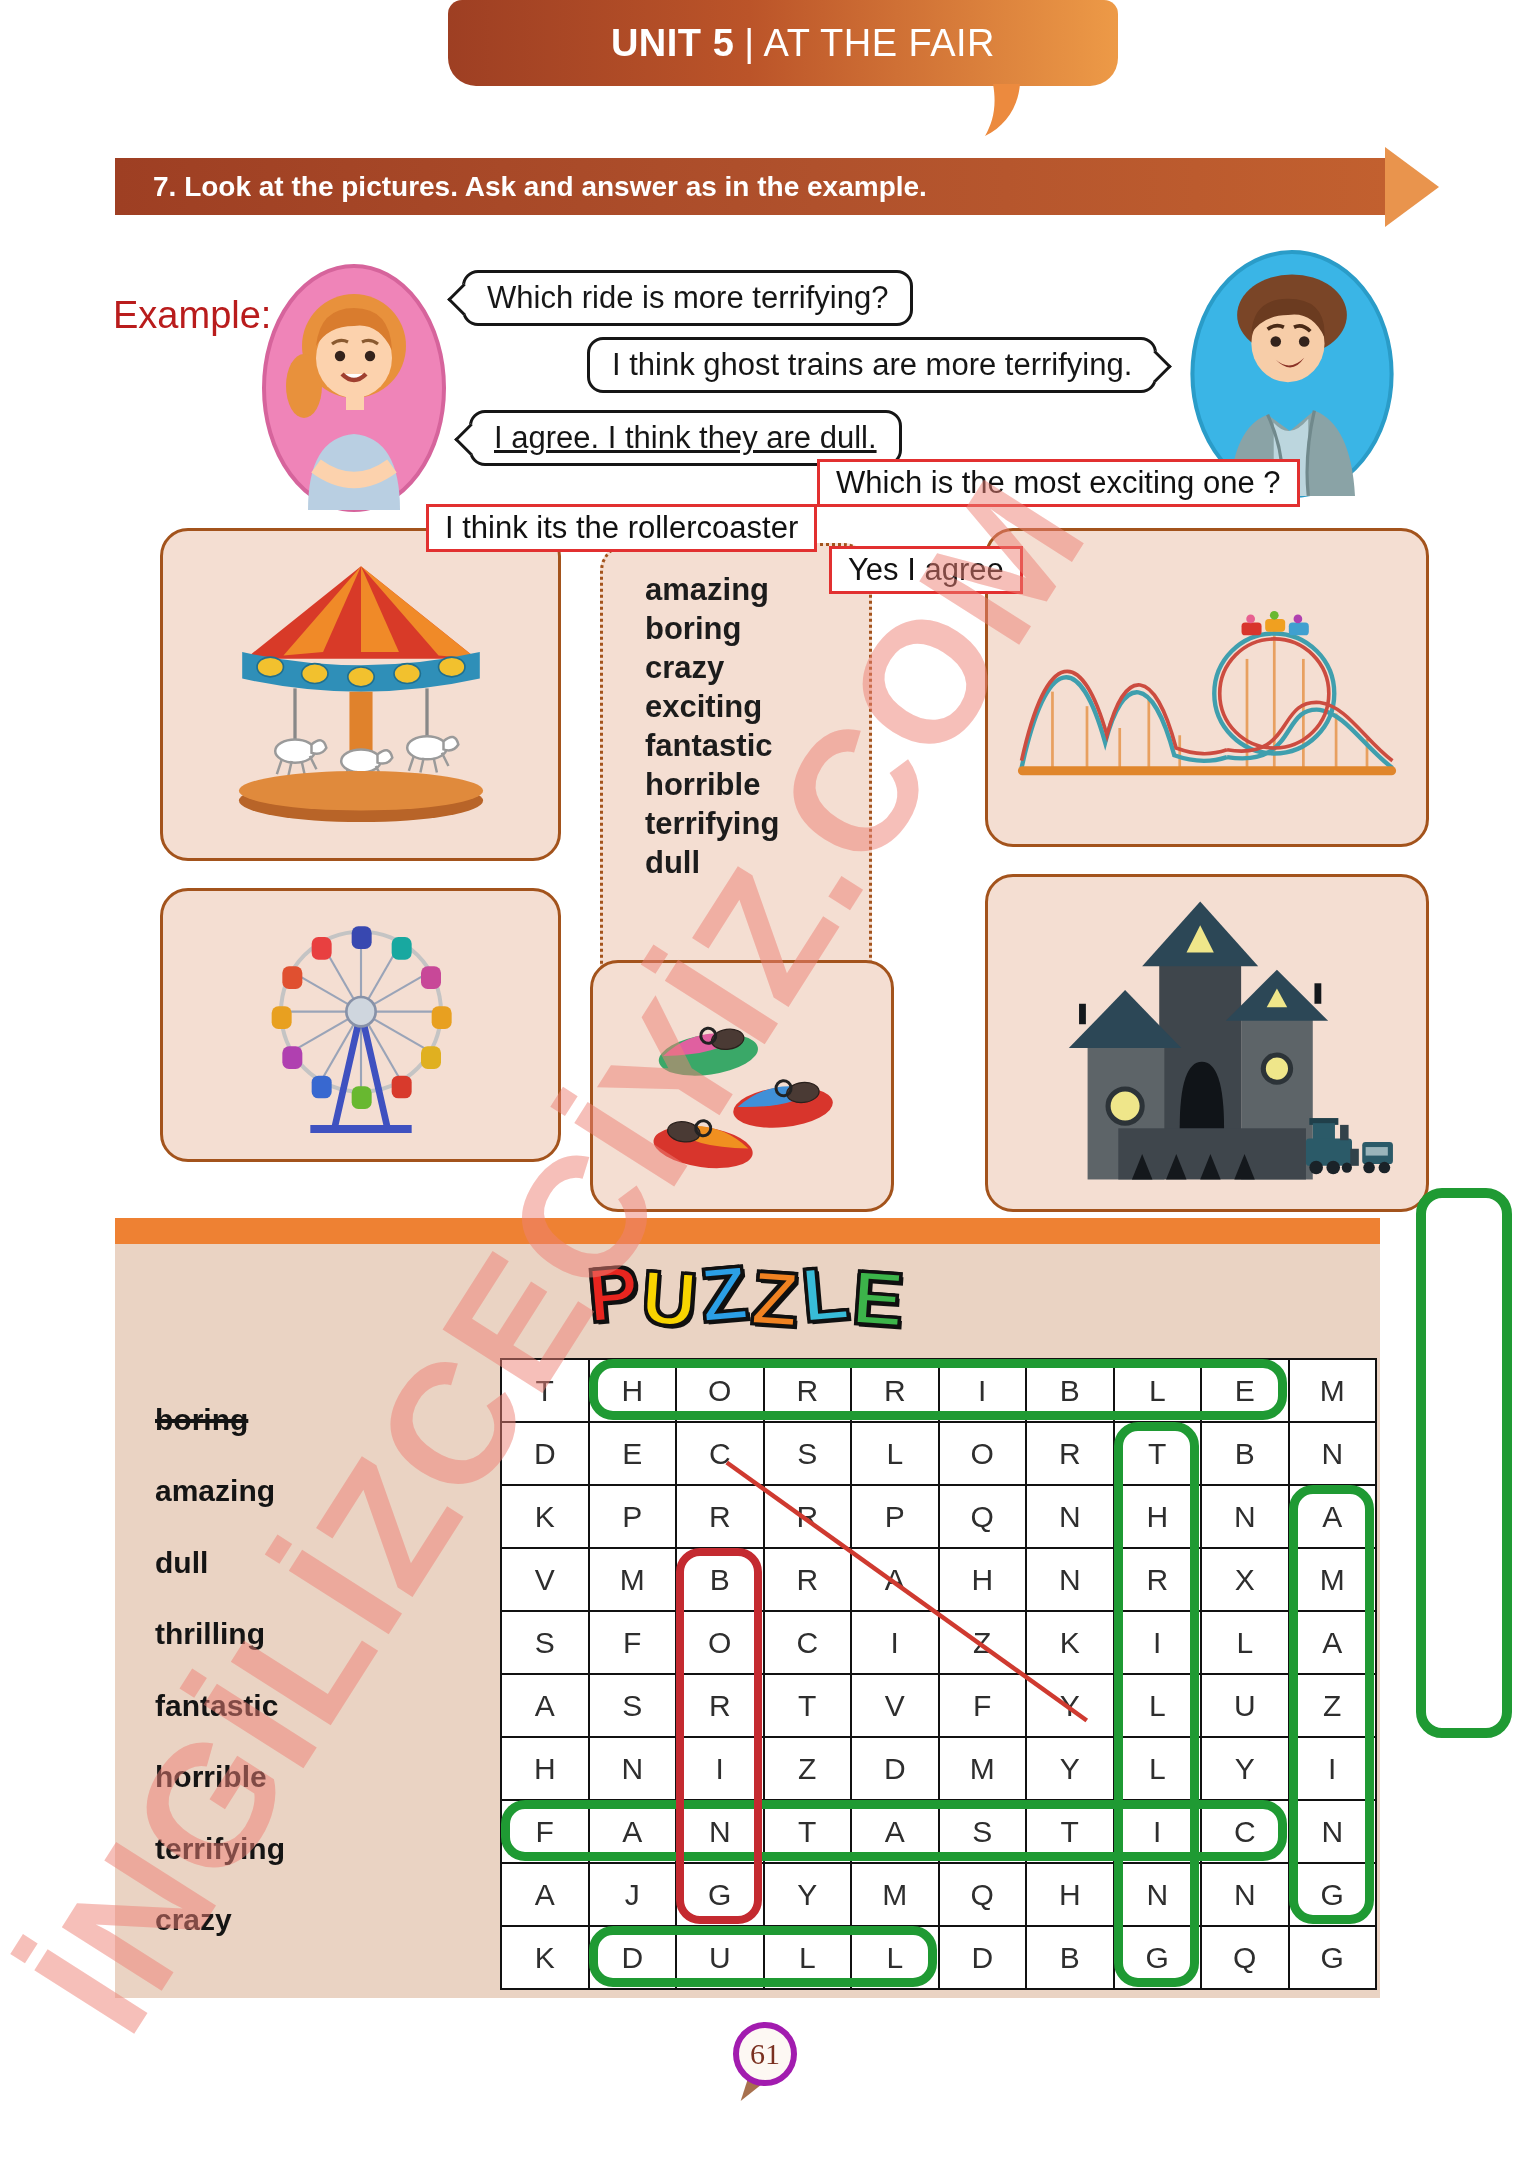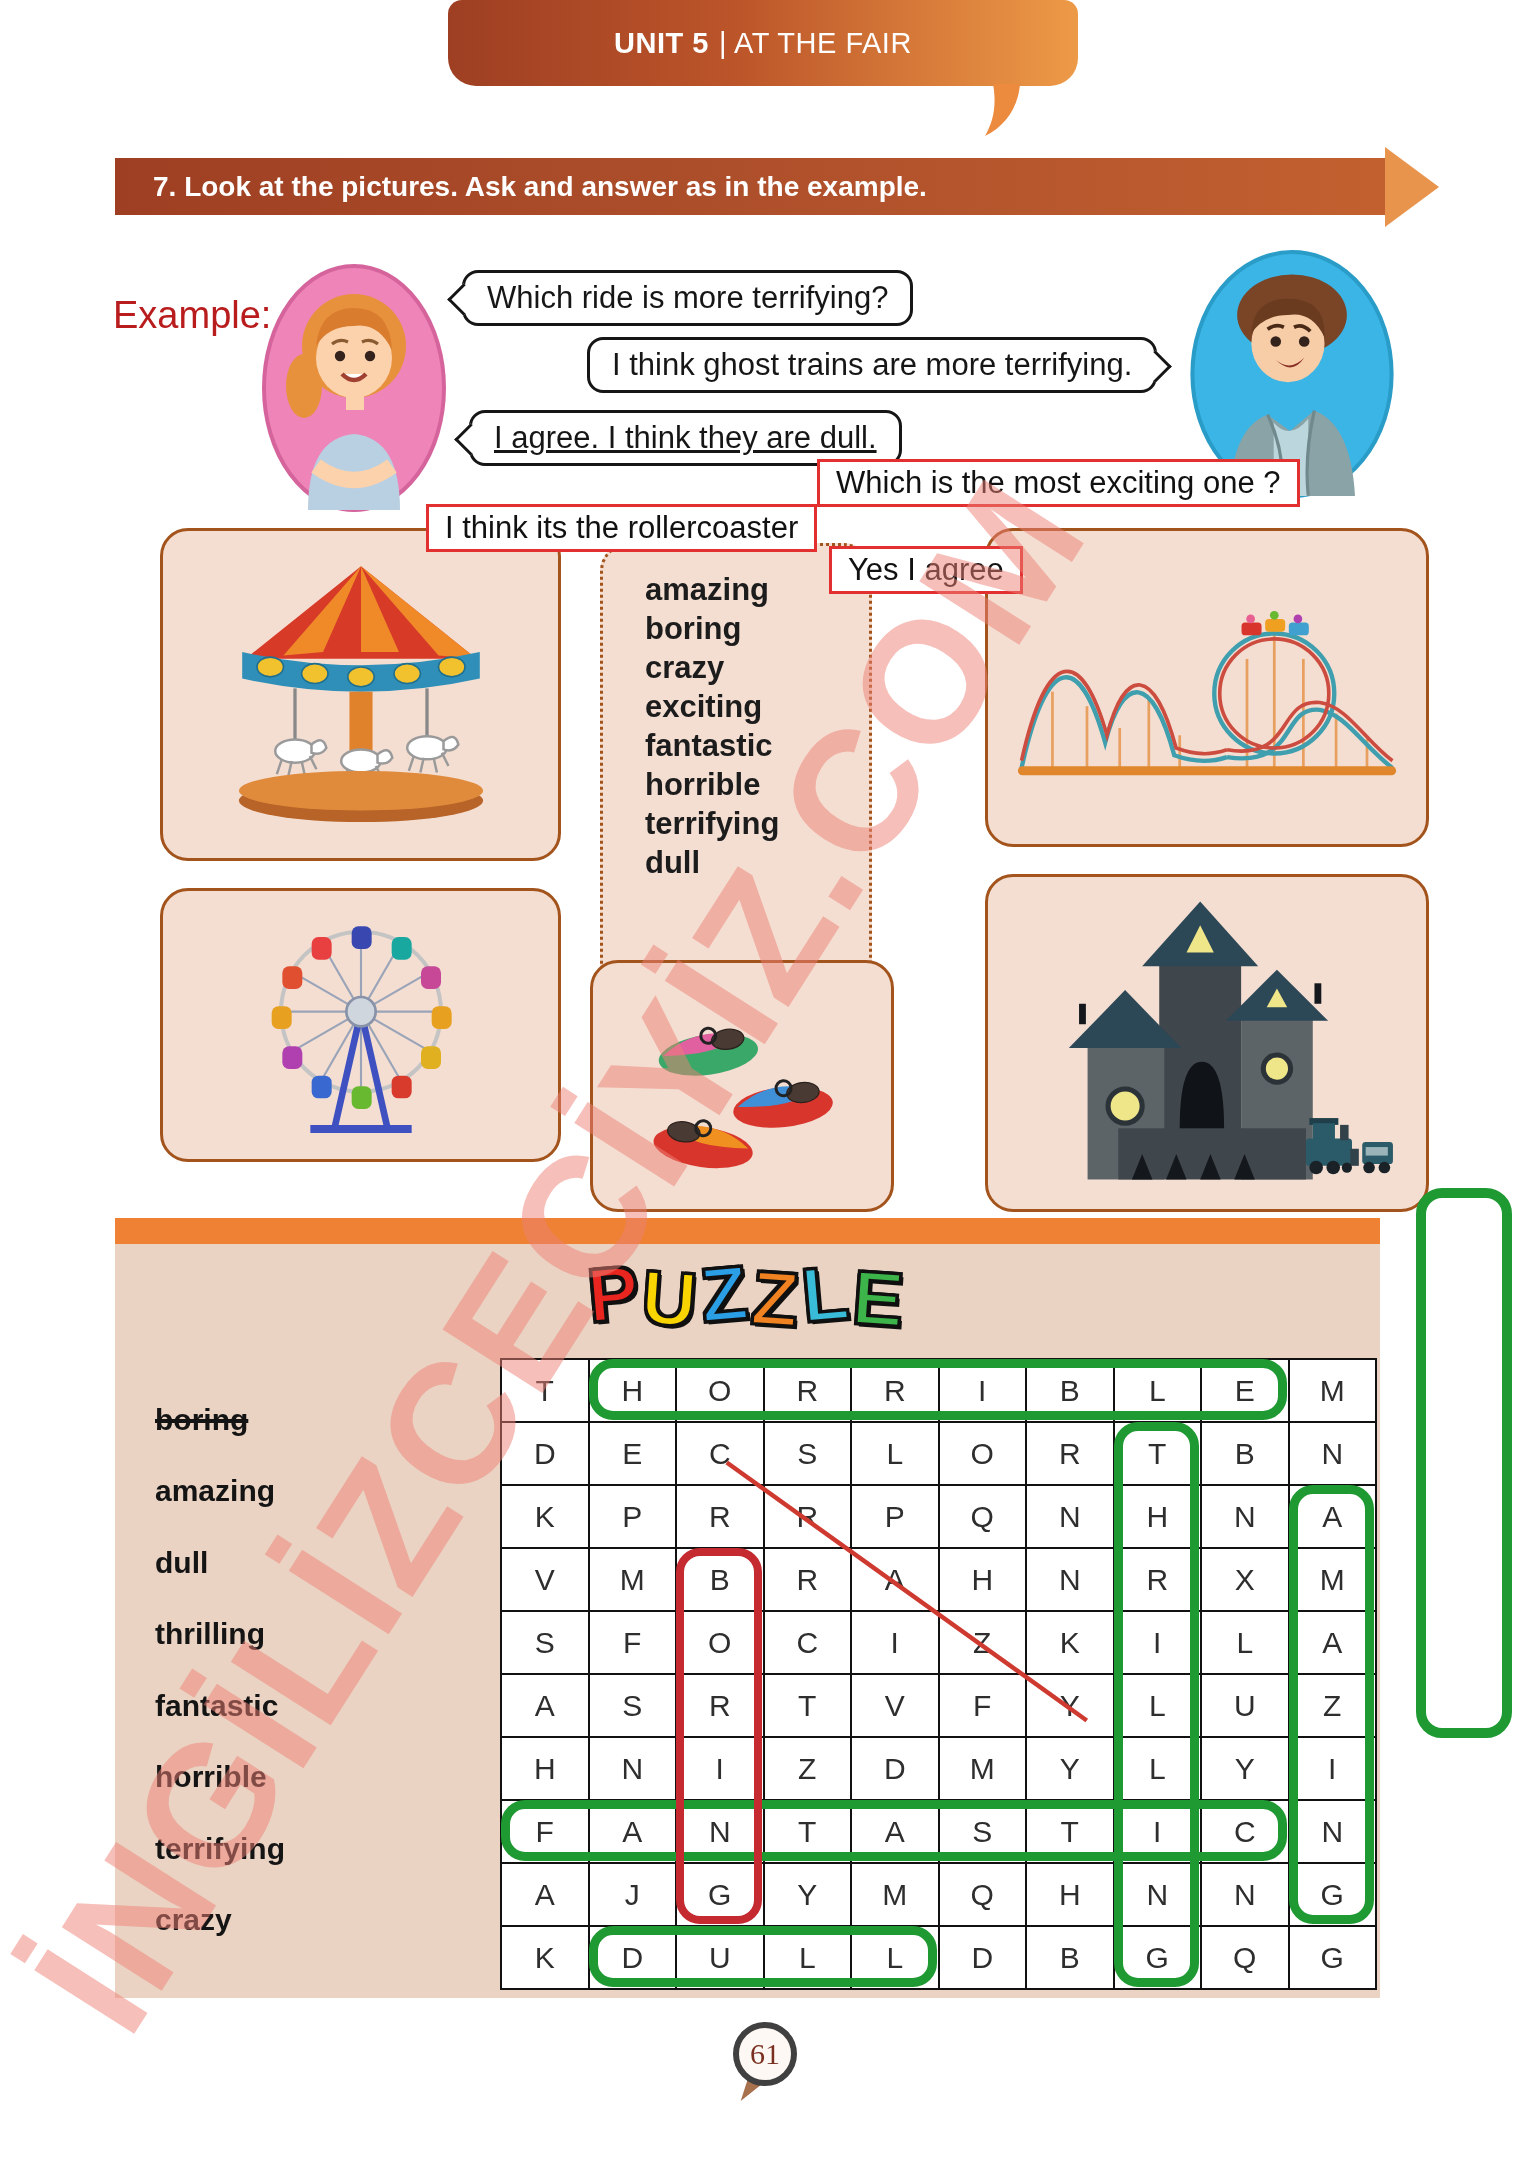--- a/index.html
+++ b/index.html
@@ -3,21 +3,21 @@
 <meta charset="utf-8">
 <style>
   html,body{margin:0;padding:0;background:#888;}
   .page{position:relative;width:1535px;height:2165px;background:#ffffff;overflow:hidden;
         font-family:"Liberation Sans",sans-serif;margin:0 auto;}
 
   
   .banner{position:absolute;left:448px;top:0;width:630px;height:86px;
     background:linear-gradient(90deg,#9e3f23,#bb5429 45%,#ed9a47);
     border-radius:14px 14px 28px 28px;display:flex;align-items:center;justify-content:center;
-    color:#fff;font-size:29px;letter-spacing:.5px;z-index:3;}
+    color:#fff;font-size:38px;letter-spacing:.5px;z-index:3;padding-left:40px;}
   .banner .u{font-weight:700;margin-right:10px;}
   .banner .t{font-weight:400;}
   .banner-tail{position:absolute;left:985px;top:84px;z-index:3;}
 
   .instr{position:absolute;left:115px;top:158px;width:1272px;height:57px;
     background:linear-gradient(90deg,#9e3f23,#b0512c 55%,#c2602f);
     color:#fff;font-weight:700;font-size:28px;display:flex;align-items:center;
     padding-left:38px;box-sizing:border-box;z-index:2;}
   .instr-arrow{position:absolute;left:1385px;top:147px;width:0;height:0;z-index:2;
     border-left:54px solid #e9944d;border-top:40px solid transparent;border-bottom:40px solid transparent;}
@@ -63,21 +63,21 @@
   .overlay{position:absolute;left:385px;top:114px;width:875px;height:630px;pointer-events:none;}
   .hl{position:absolute;border-radius:24px;box-sizing:border-box;}
   .hl.green{border:9px solid var(--highlight-green);}
   .hl.red{border:8px solid var(--highlight-red);}
   .diag{position:absolute;left:0;top:0;width:875px;height:630px;}
   .green-tall{position:absolute;left:1416px;top:1188px;width:96px;height:550px;
     border:10px solid var(--highlight-green);border-radius:26px;box-sizing:border-box;z-index:3;}
 
   
   .pagenum{position:absolute;left:733px;top:2022px;width:64px;height:64px;border-radius:50%;
-    border:6px solid #404040;background:#fdf8f3;display:flex;align-items:center;justify-content:center;
+    border:6px solid #a21caf;background:#fdf8f3;display:flex;align-items:center;justify-content:center;
     font-family:"Liberation Serif",serif;font-size:30px;color:#7a3020;box-sizing:border-box;z-index:2;}
   .pagenum-tail{position:absolute;left:744px;top:2080px;width:0;height:0;
     border-top:24px solid #a8714e;border-right:16px solid transparent;transform:rotate(18deg);z-index:1;}
 
   
   .watermark{position:absolute;left:-6px;top:1958px;transform:rotate(-57.5deg);transform-origin:0 0;
     font-size:172px;font-weight:700;letter-spacing:3px;color:var(--watermark);opacity:.5;
     white-space:nowrap;z-index:40;pointer-events:none;}
 </style>
 </head>

